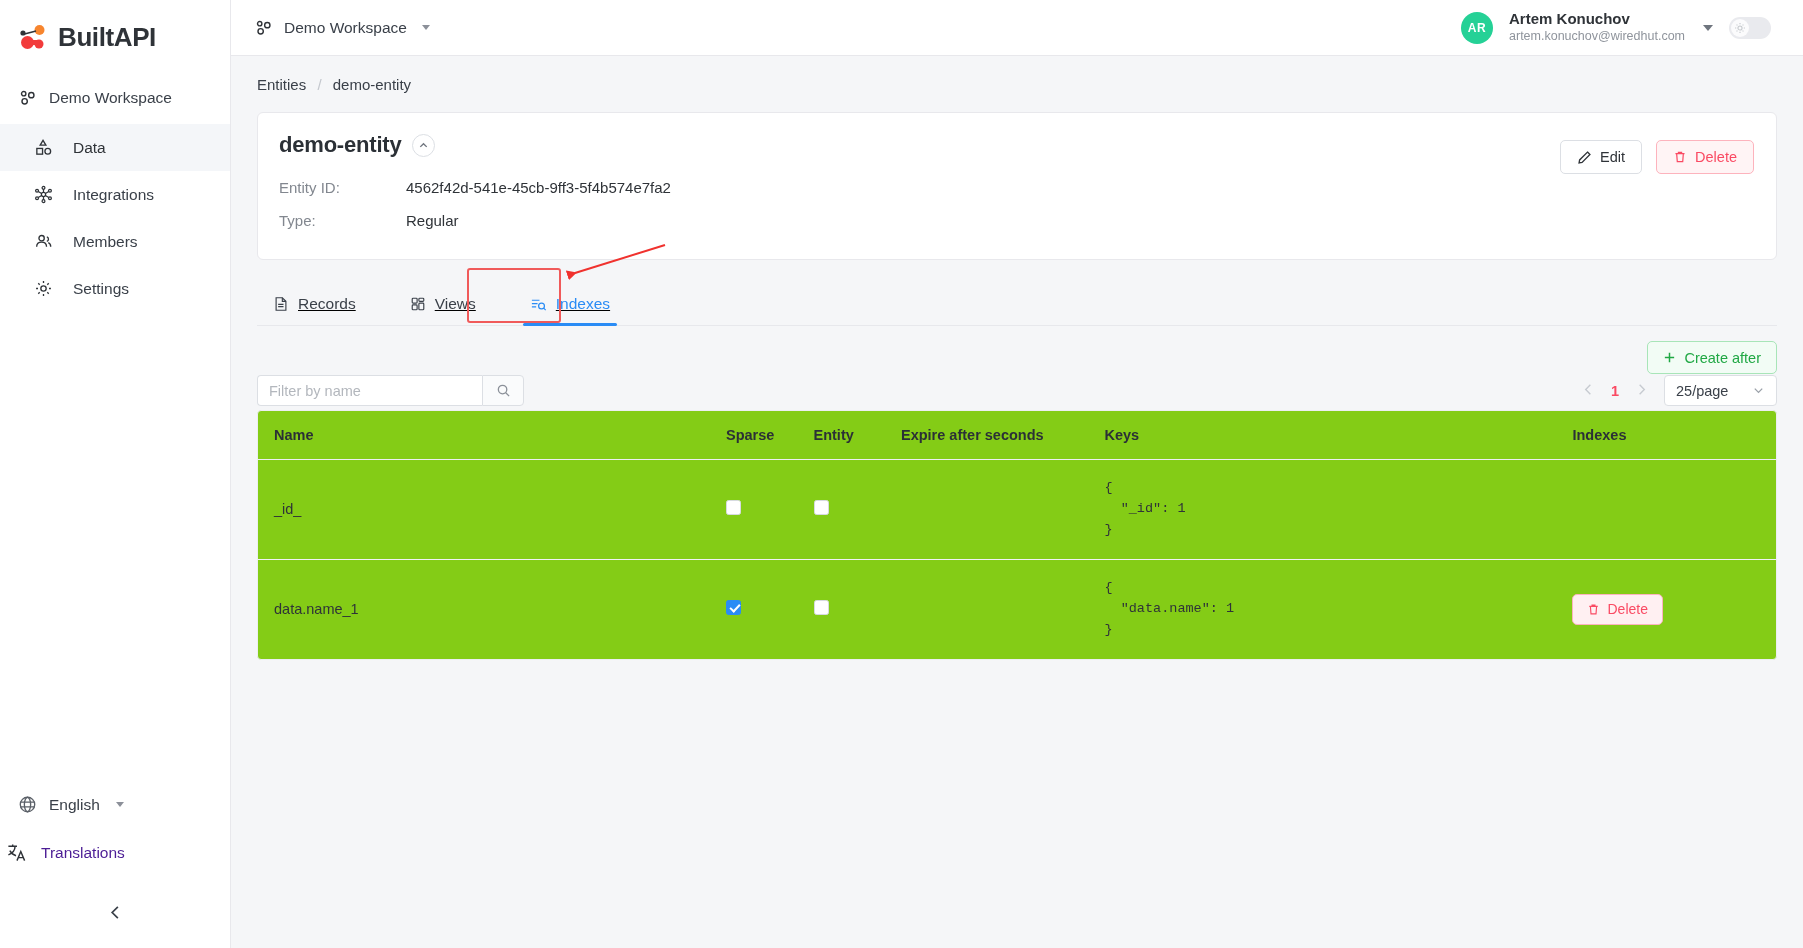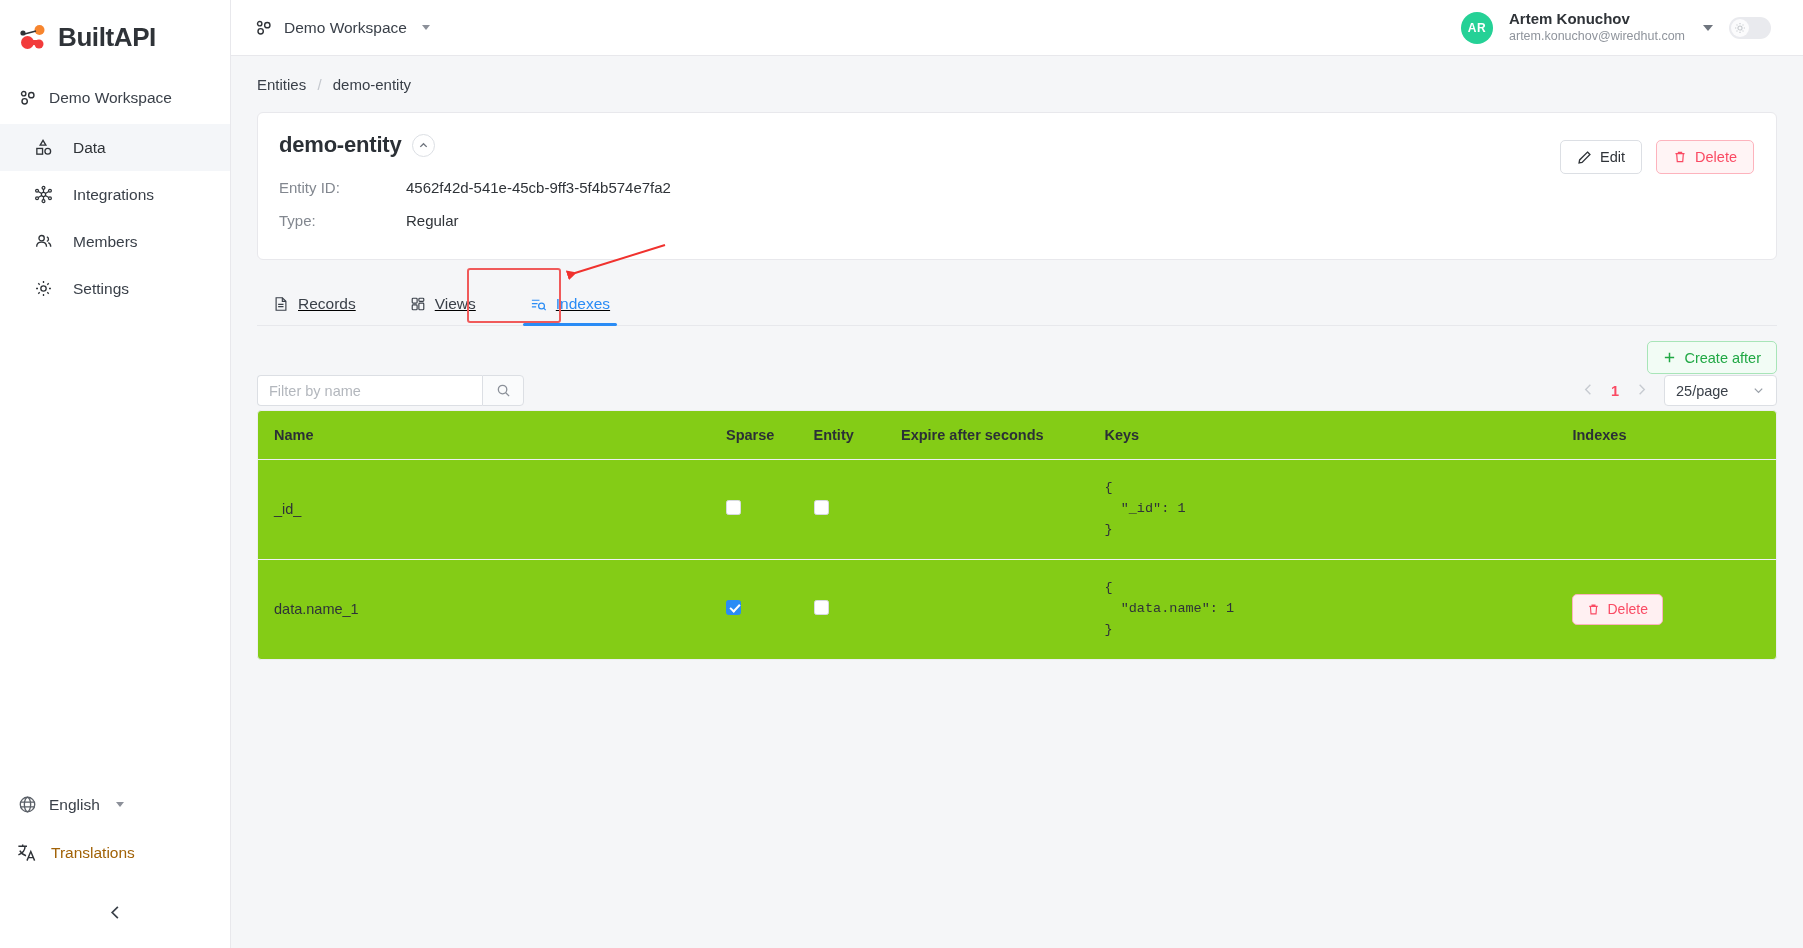--- a/index.html
+++ b/index.html
@@ -41,21 +41,21 @@
     display: flex; align-items: center; gap: 12px;
     padding: 14px 0 14px 18px; font-size: 15.5px; color: #3a4049; cursor: pointer;
   }
   .caret-sm {
     width: 0; height: 0; margin-left: 4px;
     border-left: 4.5px solid transparent; border-right: 4.5px solid transparent;
     border-top: 5.5px solid #8c9099;
   }
   .translations-row {
     display: flex; align-items: center; gap: 14px;
-    padding: 14px 0 14px 16px; font-size: 15.5px; color: #a16207; cursor: pointer;
+    padding: 14px 0 14px 6px; font-size: 15.5px; color: #4c1d95; cursor: pointer;
   }
   .collapse-row { display: flex; justify-content: center; padding: 26px 0 10px 0; cursor: pointer; }
 
   
   .main { flex: 1; height: 948px; display: flex; flex-direction: column; background: #f5f6f8; min-width: 0; }
 
   .topbar {
     height: 56px; min-height: 56px; background: #fff;
     border-bottom: 1px solid #e8e8ec;
     display: flex; align-items: center; justify-content: space-between;

